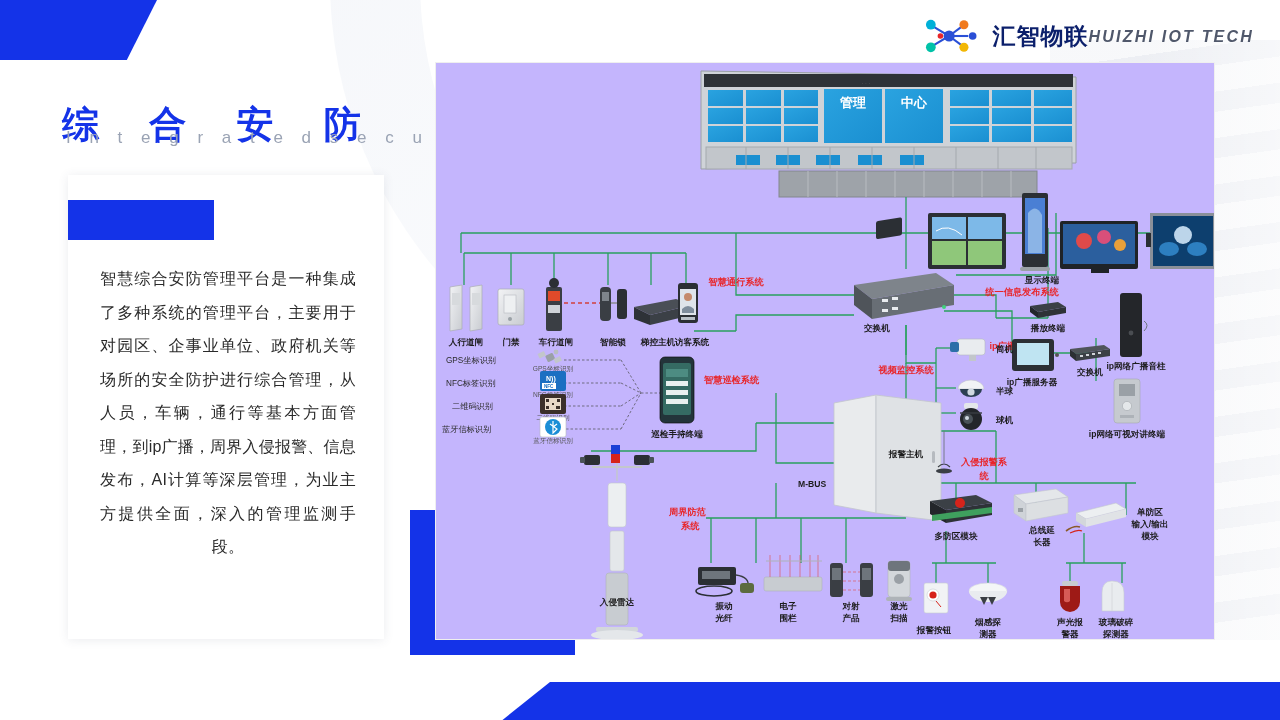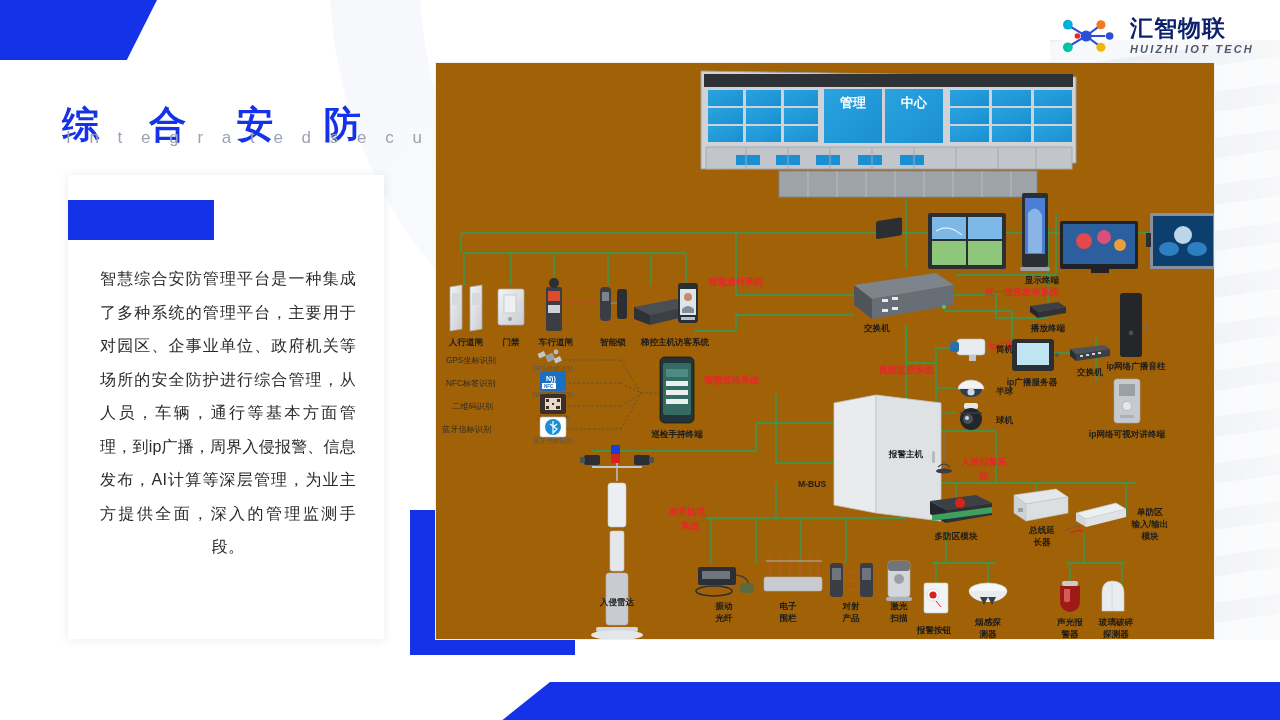--- a/index.html
+++ b/index.html
@@ -127,37 +127,37 @@
 
   
   .logo {
     position: absolute;
     right: 26px; top: 16px;
     display: flex;
     align-items: center;
     gap: 8px;
   }
   .logo-mark { width: 54px; height: 40px; flex: 0 0 auto; }
-  .logo-text { display: flex; flex-direction: column; line-height: 1; margin-left: 8px; }
+  .logo-text { display: flex; flex-direction: row; line-height: 1; margin-left: 8px; }
   .logo-cn {
     font-size: 23px; font-weight: bold; color: #0b1f6b;
     letter-spacing: 1px;
   }
   .logo-en {
-    font-size: 11px; font-weight: bold; color: #50586b;
+    font-size: 16px; font-weight: bold; color: #50586b;
     letter-spacing: 2.2px; margin-top: 4px;
     font-style: italic;
   }
 
   
   .diagram {
     position: absolute;
     left: 435px; top: 62px;
     width: 780px; height: 578px;
-    background: #a16207;
+    background: #c4b5fd;
     border: 1px solid #efefef;
     overflow: hidden;
   }
   .diagram svg { display: block; }
 
   .lbl { font-size: 8.2px; fill: #2b2b2b; font-family: "Liberation Sans", sans-serif; }
   .lbl-b { font-size: 8.6px; fill: #1c1c1c; font-family: "Liberation Sans", sans-serif; font-weight: bold; }
   .lbl-red { font-size: 9.2px; fill: #e8262a; font-family: "Liberation Sans", sans-serif; font-weight: bold; }
   .lbl-sm { font-size: 6.6px; fill: #555; font-family: "Liberation Sans", sans-serif; }
   .lbl-white { font-size: 13px; fill: #ffffff; font-family: "Liberation Sans", sans-serif; font-weight: bold; }

